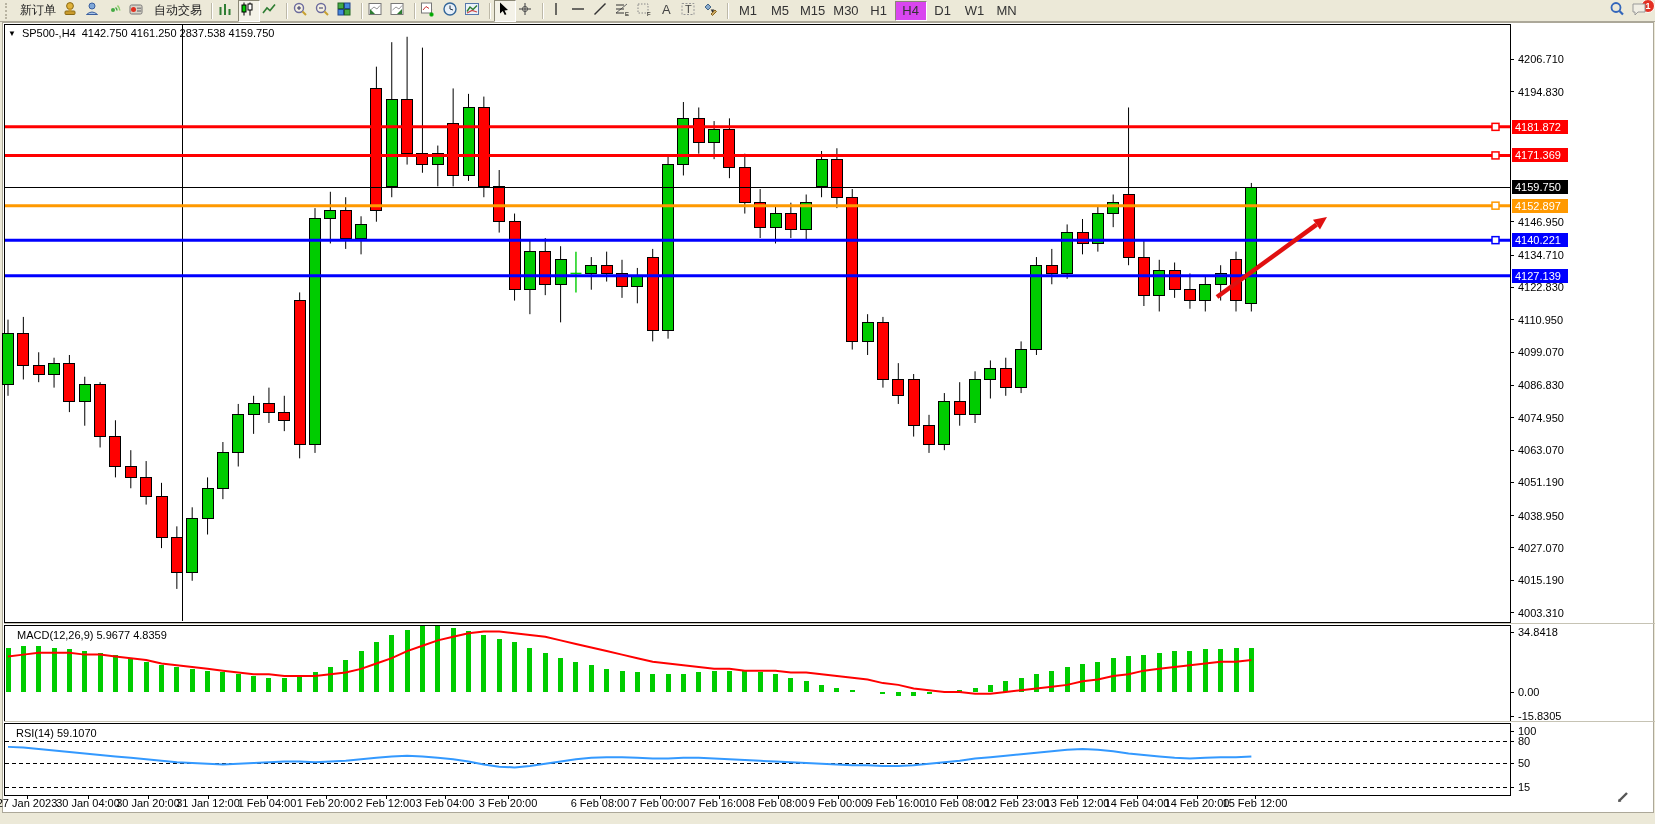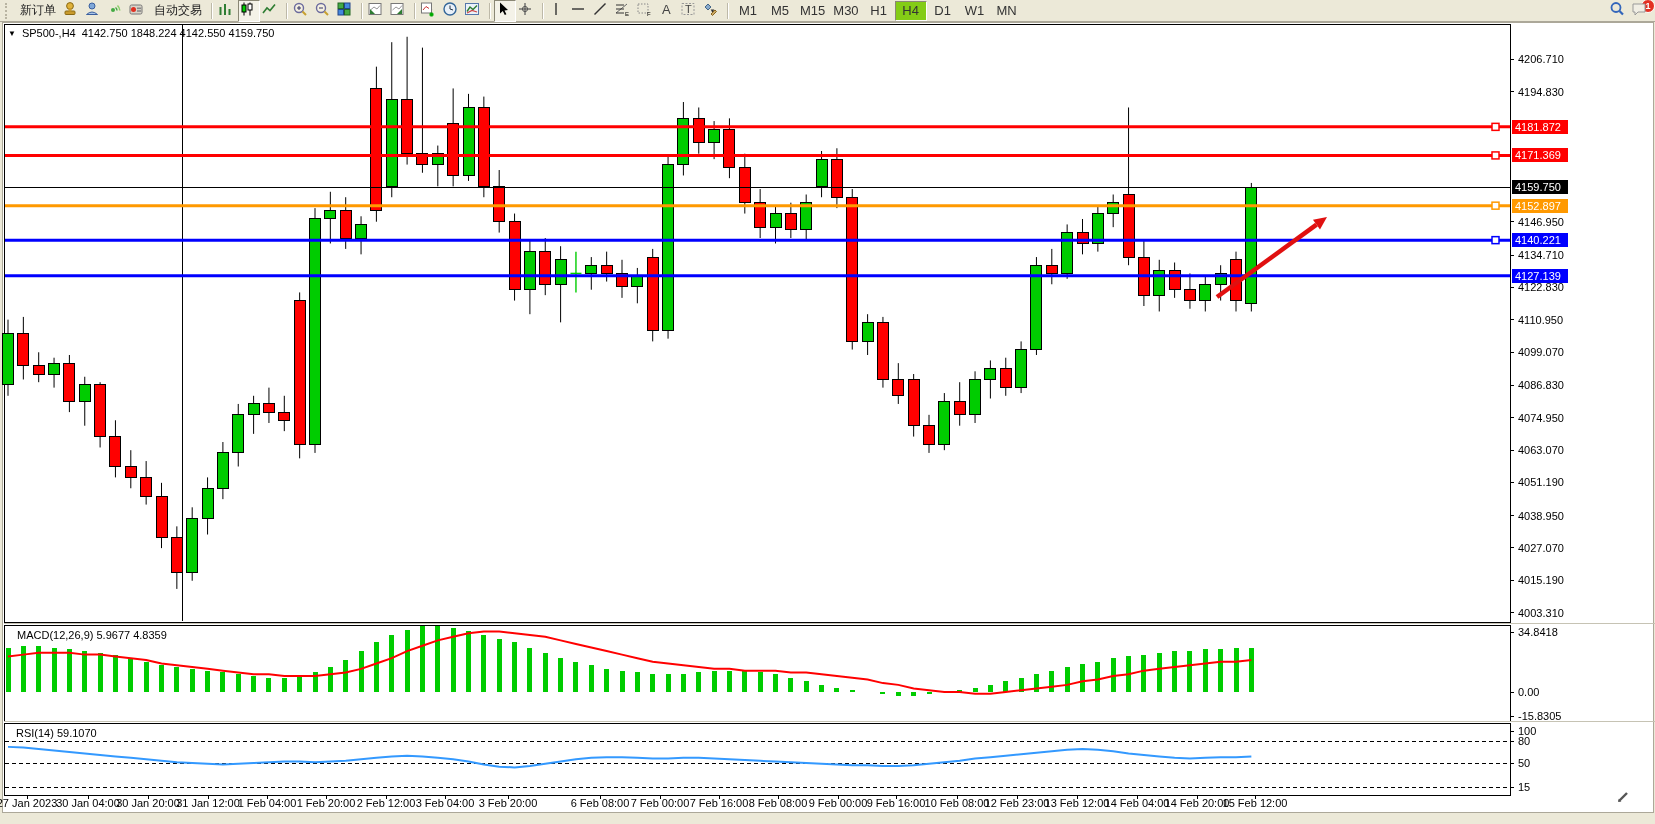--- a/index.html
+++ b/index.html
@@ -9,21 +9,21 @@
     border-bottom:1px solid #ACA899;display:flex;align-items:center;padding:0 3px;box-sizing:border-box;z-index:5;}
   .tb-grip{width:4px;height:16px;border-left:2px dotted #B8B4A2;margin:0 4px 0 2px;}
   .tb-sep{width:1px;height:16px;background:#BDB9A8;box-shadow:1px 0 0 #FFFFFF;margin:0 4px;}
   .tb-btn{height:20px;display:flex;align-items:center;gap:3px;padding:12px 4px;font-size:12px;color:#222;
     border:1px solid transparent;cursor:default;white-space:nowrap;}
   .tb-ico{width:20px;height:20px;display:flex;align-items:center;justify-content:center;border:1px solid transparent;position:relative;}
   .tb-ico.active{border:1px solid;border-color:#8A8775 #FFFFFF #FFFFFF #8A8775;background:#F4F2E8;}
   .tb-dd{font-size:7px;color:#333;margin-left:1px;}
   .tb-tf{height:18px;min-width:24px;display:flex;align-items:center;justify-content:center;
     font-size:13px;color:#333;padding:0 3px;border:1px solid transparent;}
-  .tb-tf.active{border-color:#8A8775 #FFFFFF #FFFFFF #8A8775;background:#84cc16;}
+  .tb-tf.active{border-color:#8A8775 #FFFFFF #FFFFFF #8A8775;background:#d946ef;}
   .tb-spacer{flex:1;}
   .badge{position:absolute;top:-2px;right:-4px;width:12px;height:12px;border-radius:7px;background:#E33022;
     color:#fff;font-size:9px;display:flex;align-items:center;justify-content:center;font-weight:bold;border:1px solid #fff;}
   
   .pane-label{position:absolute;font-size:11px;color:#000;z-index:3;white-space:nowrap;}
   #chart-title{left:8px;top:27px;display:flex;align-items:center;gap:6px;}
   .tri{font-size:8px;color:#000;}
   svg{position:absolute;left:0;top:0;z-index:1;}
   text{font-family:"Liberation Sans",sans-serif;}
 </style>
@@ -785,17 +785,17 @@
       <text x="1255" y="807" font-size="11" fill="#000" text-anchor="middle">15 Feb 12:00</text>
       <g transform="translate(1618,790)">
         <line x1="1" y1="11" x2="9" y2="3" stroke="#555" stroke-width="2.4"></line>
         <polygon points="0,12 3.4,11.4 0.8,8.8" fill="#555"></polygon>
       </g>
     </svg>
 
   <div class="pane-label" id="chart-title">
     <span class="tri">▼</span>
     <span>SP500-,H4</span>
-    <span>4142.750 1848.224 4142.550 4159.750</span>
+    <span>4142.750 4161.250 2837.538 4159.750</span>
   </div>
   <div class="pane-label" style="left:17px;top:629px;">MACD(12,26,9) 5.9677 4.8359</div>
   <div class="pane-label" style="left:16px;top:727px;">RSI(14) 59.1070</div>
 </div>
 
 </body></html>

